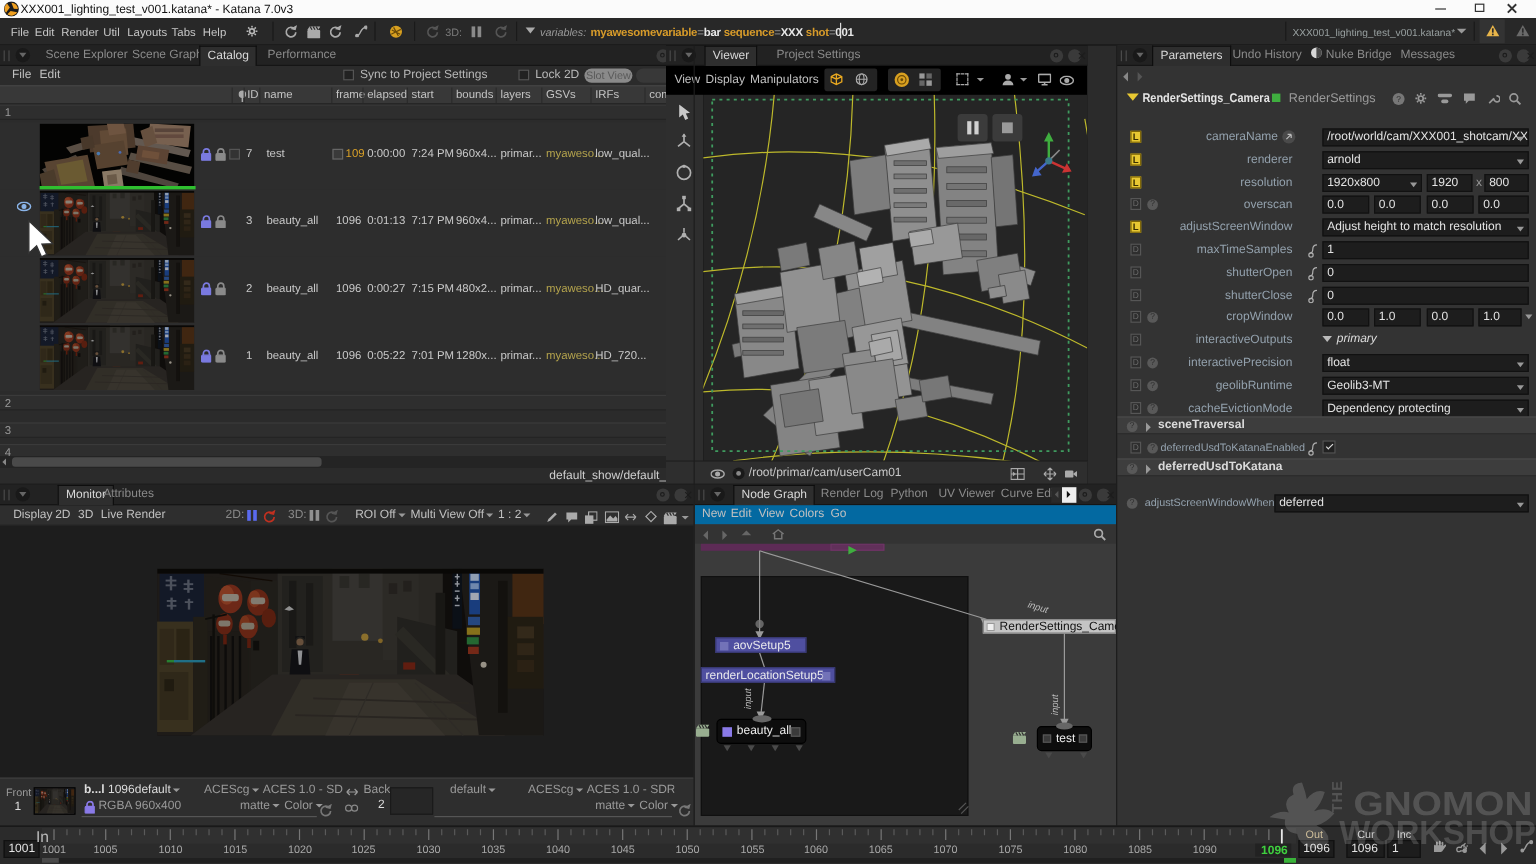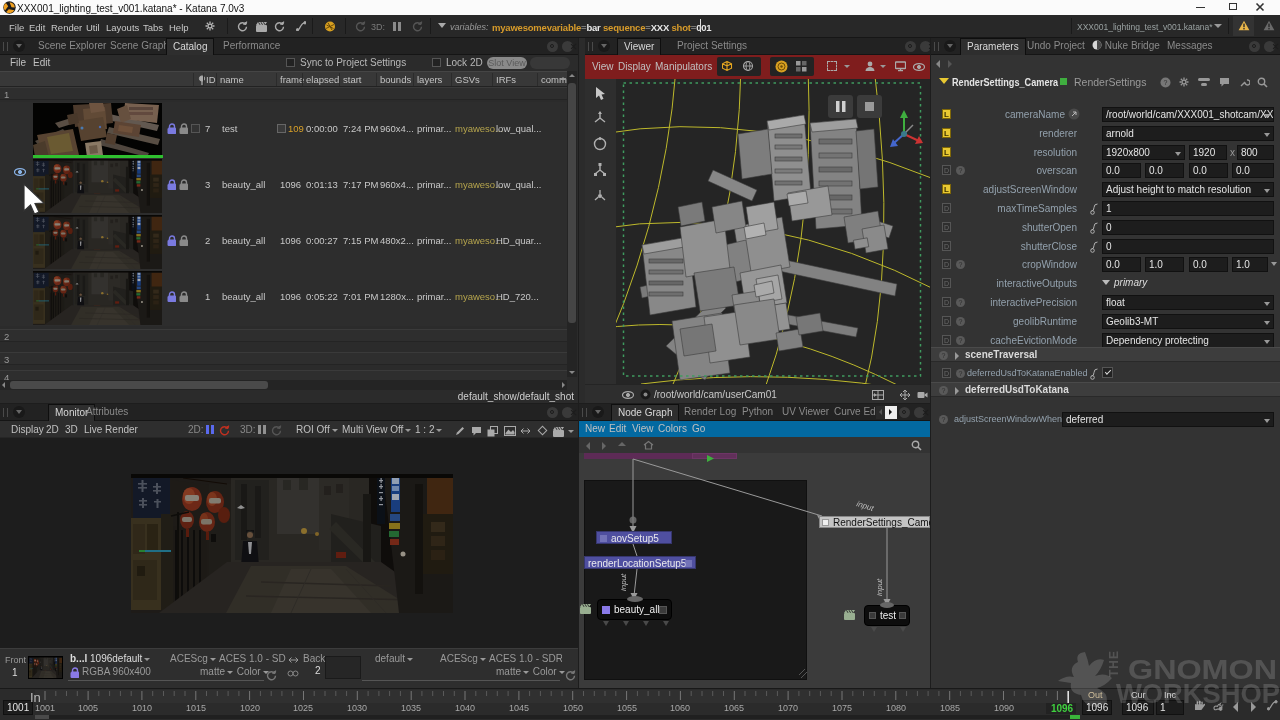--- a/index.html
+++ b/index.html
@@ -635,21 +635,21 @@
     <div class="abs" style="left:375px;top:4px;">default<i class="tv"></i></div>
     <div class="abs" style="left:362px;top:31px;width:198px;height:1px;background:#555;"></div>
     <div class="abs" style="left:440px;top:4px;white-space:nowrap;overflow:hidden;width:122px;">ACEScg<i class="tv"></i> ACES 1.0 - SDR Vide</div>
     <div class="abs" style="left:496px;top:17px;">matte<i class="tv"></i> Color<i class="tv"></i></div>
     <svg class="i" style="left:565px;top:21px;stroke:#777;fill:#777" width="12" height="12">
         <use href="#ic-refresh"></use>
       </svg>
   </div>
 </div>
 
-<div class="panel" id="viewer" style="left:585px;top:38px;width:351px;height:366px;background:#7f1d1d;">
+<div class="panel" id="viewer" style="left:555px;top:38px;width:351px;height:366px;background:#000000;">
   <div class="tabbar">
     <div class="grip"></div>
       <div class="pcirc" style="left:13px;"></div>
     <div class="tab on" style="left:32px;">Viewer</div>
     <div class="tab" style="left:86px;">Project Settings</div>
     <div class="rbtn" style="right:20px;">
         <i class="rdot"></i>
       </div>
       <div class="rbtn" style="right:5px;">
         <i class="rx"></i>
@@ -826,21 +826,21 @@
   </div>
 
   <div class="abs" style="left:0;top:346px;width:351px;height:20px;background:#2e2e2e;border-top:1px solid #242424;color:#b8b8b8;font-size:10px;">
     <svg class="i" style="left:37px;top:6px;stroke:#aaa;fill:#aaa" width="13" height="9">
         <use href="#ic-eye"></use>
       </svg>
     <svg class="i" style="left:55px;top:4px" width="11" height="11">
         <circle cx="5.5" cy="5.5" r="5" fill="#191919"></circle>
         <circle cx="5.5" cy="5.5" r="2" fill="#888"></circle>
       </svg>
-    <div class="abs" style="left:69px;top:4px;color:#c8c8c8;">/root/world/cam/userCam01</div>
+    <div class="abs" style="left:69px;top:4px;color:#c8c8c8;">/root/primar/cam/userCam01</div>
     <svg class="i" style="left:287px;top:5px" width="12" height="10">
         <rect x="0.5" y="0.5" width="11" height="9" fill="none" stroke="#aaa"></rect>
         <path d="M6 0.5 V9.5 M0.5 5 H11.5" stroke="#aaa"></path>
         <polygon points="2,3 4.5,5 2,7" fill="#aaa"></polygon>
       </svg>
     <svg class="i" style="left:314px;top:4px" width="12" height="12">
         <path d="M6 1 V11 M1 6 H11 M6 1 L4 3 M6 1 L8 3 M6 11 L4 9 M6 11 L8 9 M1 6 L3 4 M1 6 L3 8 M11 6 L9 4 M11 6 L9 8" stroke="#aaa" fill="none"></path>
       </svg>
     <svg class="i" style="left:332px;top:5px;fill:#aaa" width="12" height="10">
         <use href="#ic-cam"></use>
@@ -966,21 +966,21 @@
         </svg>
     </div>
   </div>
 </div>
 
 <div class="panel" id="params" style="left:931px;top:38px;width:349px;height:650px;background:#333;">
   <div class="tabbar">
     <div class="grip"></div>
       <div class="pcirc" style="left:13px;"></div>
     <div class="tab on" style="left:29px;">Parameters</div>
-    <div class="tab" style="left:90px;">Undo Project</div>
+    <div class="tab" style="left:90px;">Undo History</div>
     <div class="tab" style="left:155px;"><svg style="position:relative;top:1px" width="10" height="10">
           <circle cx="5" cy="5" r="4.5" fill="#d8d8d8"></circle>
           <path d="M5 0.5 A4.5 4.5 0 0 1 5 9.5 Z" fill="#4a4a4a"></path>
         </svg> Nuke Bridge</div>
     <div class="tab" style="left:230px;">Messages</div>
     <div class="rbtn" style="right:20px;">
         <i class="rdot"></i>
       </div>
       <div class="rbtn" style="right:5px;">
         <i class="rx"></i>

